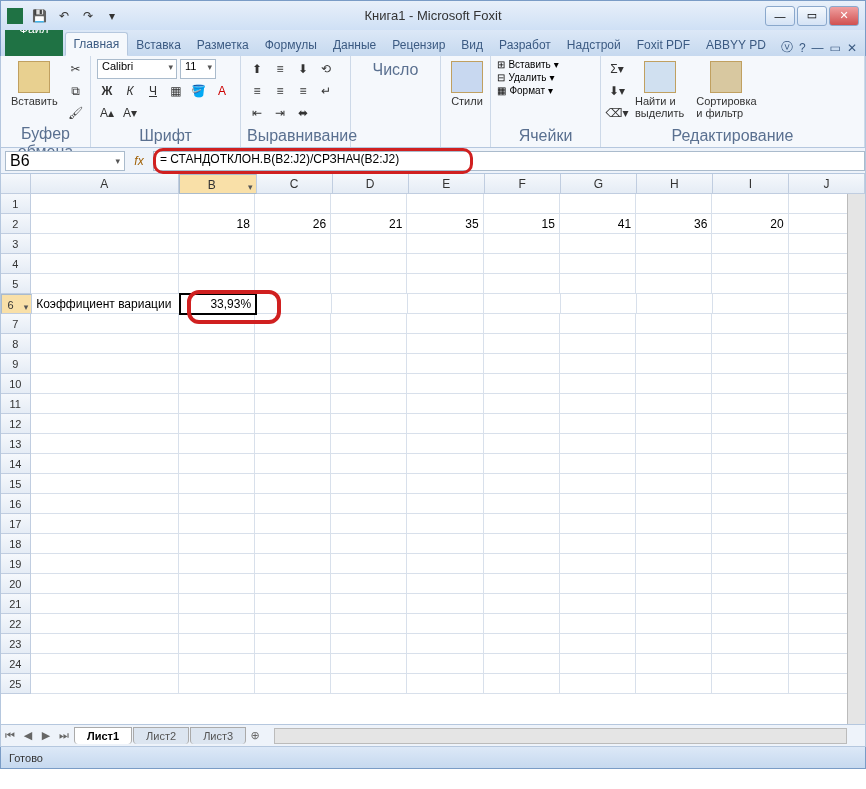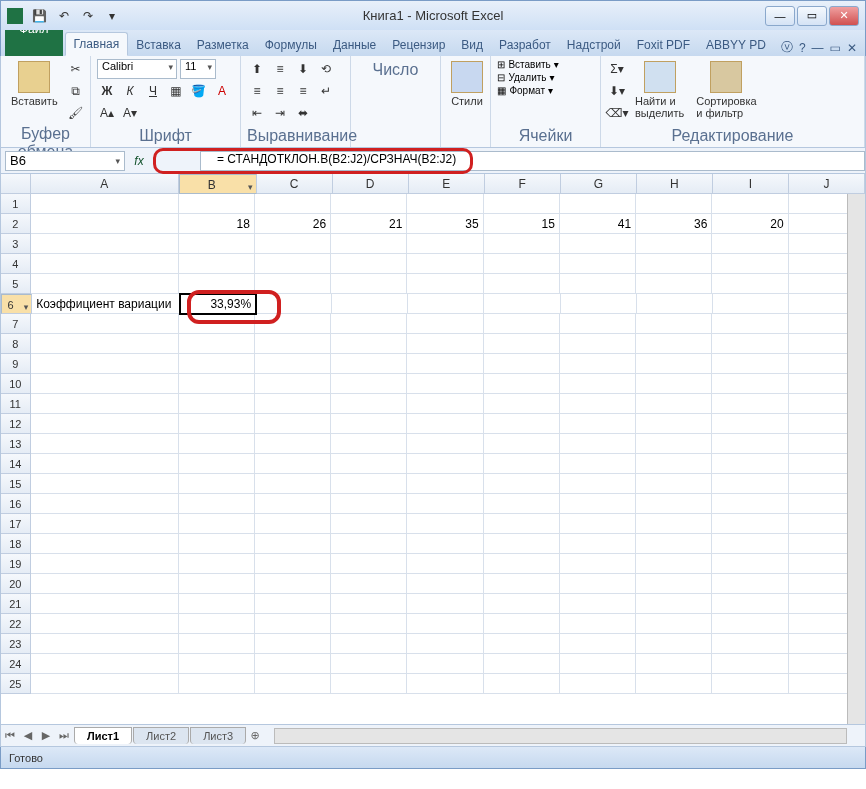--- a/index.html
+++ b/index.html
@@ -31,26 +31,26 @@
 .big-btn .ic { width:32px; height:32px; background:#e8d090; border:1px solid #c0a060; }
 .col { display:flex; flex-direction:column; gap:2px; }
 .row { display:flex; gap:3px; align-items:center; }
 .sel { height:20px; border:1px solid #abc; background:#fff; font-size:11px; padding:0 16px 0 4px; position:relative; }
 .sel::after { content:"▾"; position:absolute; right:3px; top:2px; font-size:9px; color:#555; }
 .ib { width:20px; height:20px; border:1px solid transparent; display:flex; align-items:center; justify-content:center; font-size:12px; color:#333; }
 .mini { font-size:10px; }
 
 
 .fbar { height:26px; background:#eef3fa; border:1px solid #b5c7de; border-top:none; display:flex; align-items:center; }
-.namebox { width:120px; height:20px; margin:0 4px; background:#fff; border:1px solid #abc; display:flex; align-items:center; padding:0 4px; font-size:13px; position:relative; }
+.namebox { width:120px; height:20px; margin:0 4px; background:#fff; border:1px solid #abc; display:flex; align-items:center; padding:0 4px; font-size:16px; position:relative; }
 .namebox::after { content:"▾"; position:absolute; right:4px; font-size:9px; color:#555; }
 .fx-btns { display:flex; gap:2px; margin-right:4px; }
-.fx-ic { width:20px; height:20px; display:flex; align-items:center; justify-content:center; font-size:12px; color:#14532d; font-style:italic; }
+.fx-ic { width:20px; height:20px; display:flex; align-items:center; justify-content:center; font-size:12px; color:#a16207; font-style:italic; }
 .formula-wrap { flex:1; position:relative; height:22px; display:flex; align-items:center; }
-.formula-input { height:20px; width:100%; background:#fff; border:1px solid #abc; padding:0 16px; font-size:12px;margin-left:47px; }
+.formula-input { height:20px; width:100%; background:#fff; border:1px solid #abc; padding:0 6px; font-size:12px; }
 .formula-highlight { position:absolute; left:0; top:-2px; height:26px; width:320px; border:3px solid #d02020; border-radius:10px; pointer-events:none; }
 
 
 .grid-area { position:relative; border:1px solid #b5c7de; border-top:none; }
 .colhdr-row { display:flex; height:20px; background:linear-gradient(#f5f8fc,#e5ecf5); border-bottom:1px solid #c0cde0; }
 .corner { width:32px; border-right:1px solid #c0cde0; background:linear-gradient(#f5f8fc,#e5ecf5); }
 .colhdr { width:82px; border-right:1px solid #c0cde0; text-align:center; font-size:12px; color:#333; line-height:20px; }
 .colhdr.wide { width:160px; }
 .colhdr.sel { background:#f9e0a8; }
 .gbody { height:530px; overflow:hidden; position:relative; }
@@ -83,21 +83,21 @@
 <body>
 
 <div class="titlebar">
   <span class="excel-icon"></span>
   <div class="qat">
     <div class="qat-btn">💾</div>
     <div class="qat-btn">↶</div>
     <div class="qat-btn">↷</div>
     <div class="qat-btn">▾</div>
   </div>
-  <div class="title-text">Книга1 - Microsoft Excel</div>
+  <div class="title-text">Книга1 - Microsoft Foxit</div>
   <div class="win-btns">
     <div class="win-btn">—</div>
     <div class="win-btn">▭</div>
     <div class="win-btn close">✕</div>
   </div>
 </div>
 
 <div class="tabrow">
   <div class="file-tab">Файл</div>
   <div class="rtab active">Главная</div>

